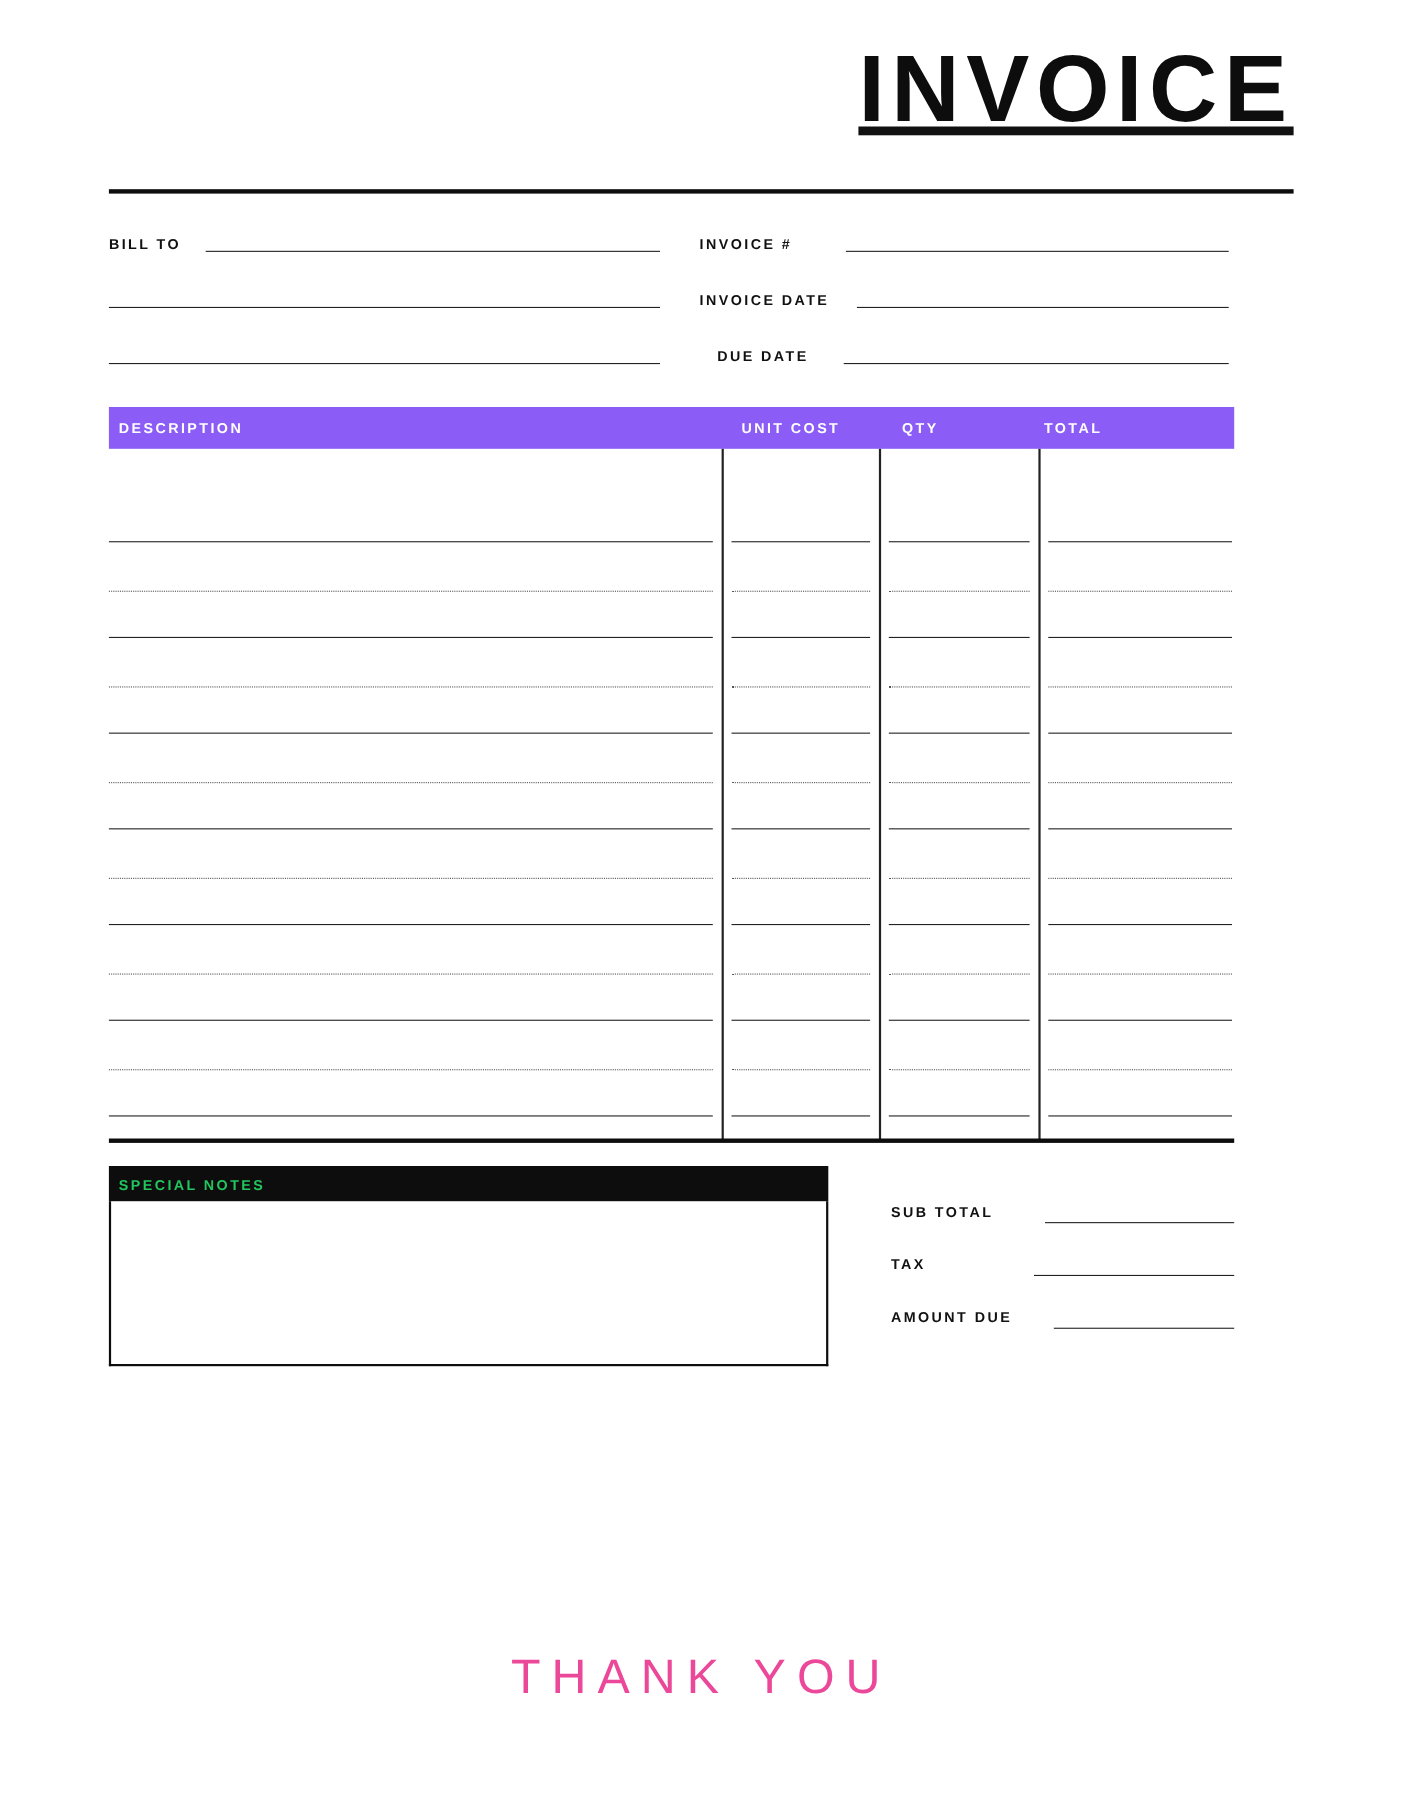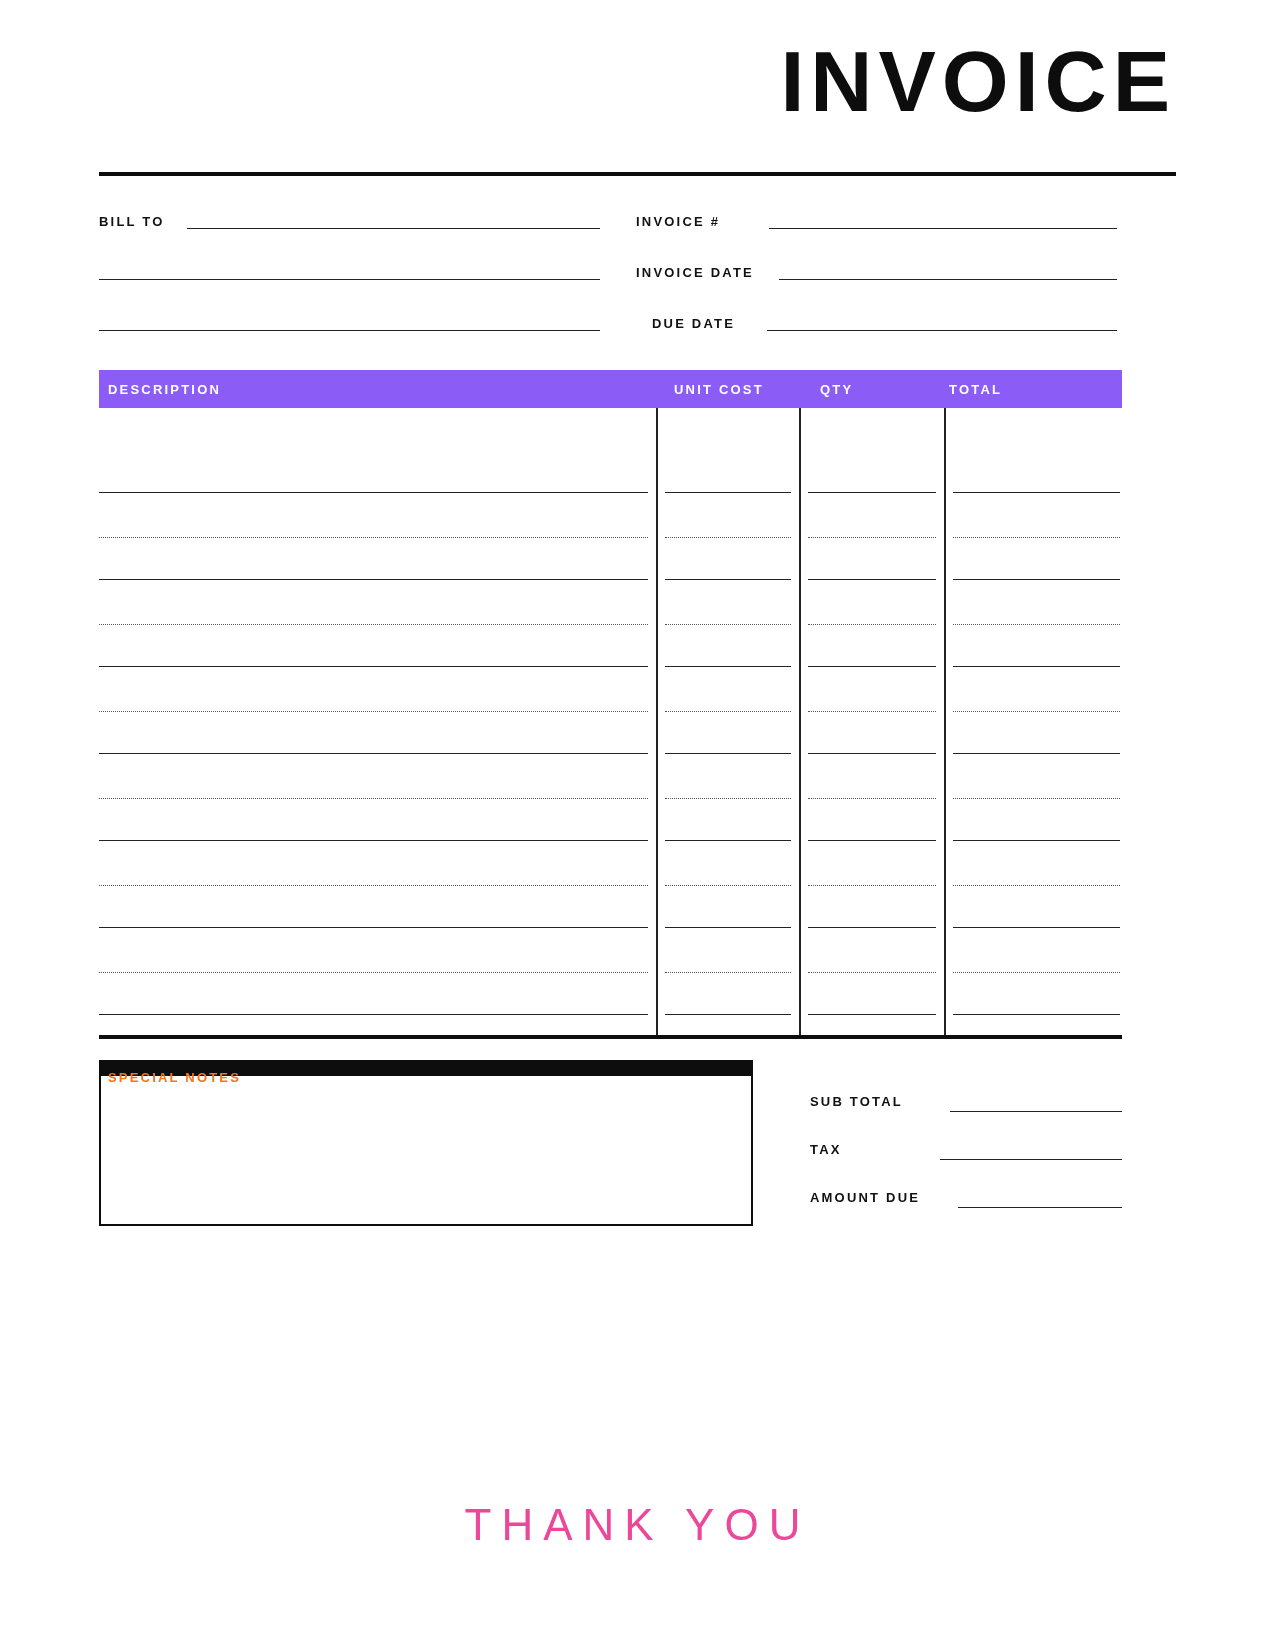--- a/index.html
+++ b/index.html
@@ -22,20 +22,21 @@
     overflow: hidden;
   }
 
   
   .title-row {
     position: absolute;
     top: 38px;
     left: 99px;
     right: 99px;
     text-align: right;
+    text-decoration: underline;
   }
   .invoice-title {
     font-size: 86px;
     font-weight: bold;
     letter-spacing: 6px;
     line-height: 1;
     color: #0d0d0d;
   }
   .title-rule {
     position: absolute;
@@ -150,23 +151,23 @@
   }
 
   
   .notes {
     position: absolute;
     top: 1060px;
     left: 99px;
     width: 654px;
   }
   .notes-header {
-    height: 16px;
+    height: 32px;
     background: #0d0d0d;
-    color: #f97316;
+    color: #22c55e;
     position: relative;
   }
   .notes-header .lbl {
     position: absolute;
     top: 10px;
     left: 9px;
     font-size: 13px;
     font-weight: bold;
     letter-spacing: 2.2px;
   }

